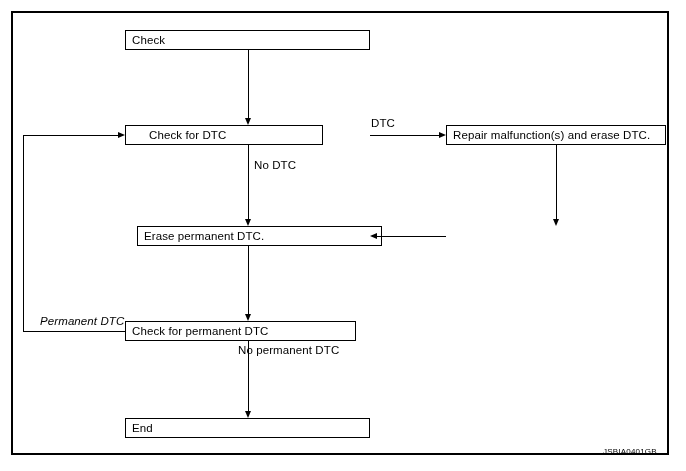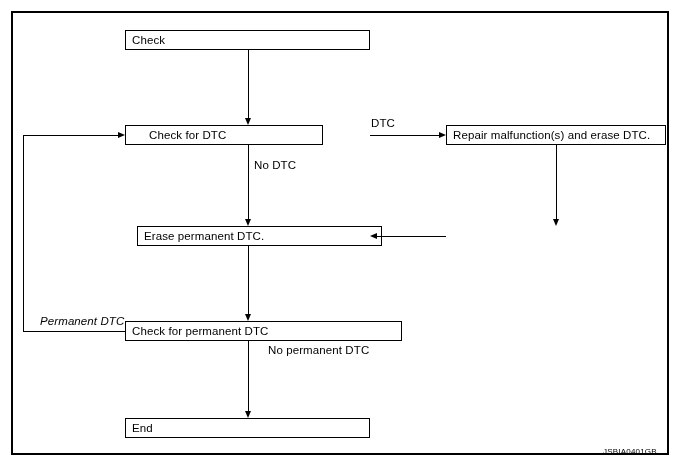--- a/index.html
+++ b/index.html
@@ -104,21 +104,21 @@
 
   <div class="box" style="left:125px; top:30px; width:245px;">Check</div>
 
   <div class="box" style="left:125px; top:125px; width:198px;padding-left:23px;">Check for DTC</div>
 
   <div class="box" style="left:446px; top:125px; width:220px;">Repair malfunction(s) and erase DTC.</div>
 
   <div class="box" style="left:125px; top:226px; width:245px;margin-left:12px;">Erase permanent DTC.</div>
 
 
-  <div class="box" style="left:125px; top:321px; width:277px;">Check for permanent DTC</div>
+  <div class="box" style="left:125px; top:321px; width:231px;">Check for permanent DTC</div>
 
   <div class="box" style="left:125px; top:418px; width:245px;">End</div>
 
   <div class="vline" style="left:248px; top:50px; height:68px;"></div>
   <div class="arrow-down" style="left:245px; top:118px;"></div>
 
   <div class="hline" style="left:370px; top:135px; width:69px;"></div>
   <div class="arrow-right" style="left:439px; top:131.5px;"></div>
   <div class="edge-label" style="left:371px; top:117px;">DTC</div>
 
@@ -138,17 +138,17 @@
   <div class="hline" style="left:23px; top:331px; width:102px;"></div>
 
   <div class="vline" style="left:23px; top:135px; height:197px;"></div>
 
   <div class="hline" style="left:23px; top:135px; width:95px;"></div>
   <div class="arrow-right" style="left:118px; top:131.5px;"></div>
   <div class="edge-label" style="left:40px; top:315px;font-style:italic;">Permanent DTC</div>
 
   <div class="vline" style="left:248px; top:341px; height:70px;"></div>
   <div class="arrow-down" style="left:245px; top:411px;"></div>
-  <div class="edge-label" style="left:268px; top:344px;">No permanent DTC</div>
+  <div class="edge-label" style="left:238px; top:344px;">No permanent DTC</div>
 
   <div class="fig-ref" style="left:603px; top:447px;text-align:right;">JSBIA0401GB</div>
 
 </div>
 
 </body></html>

